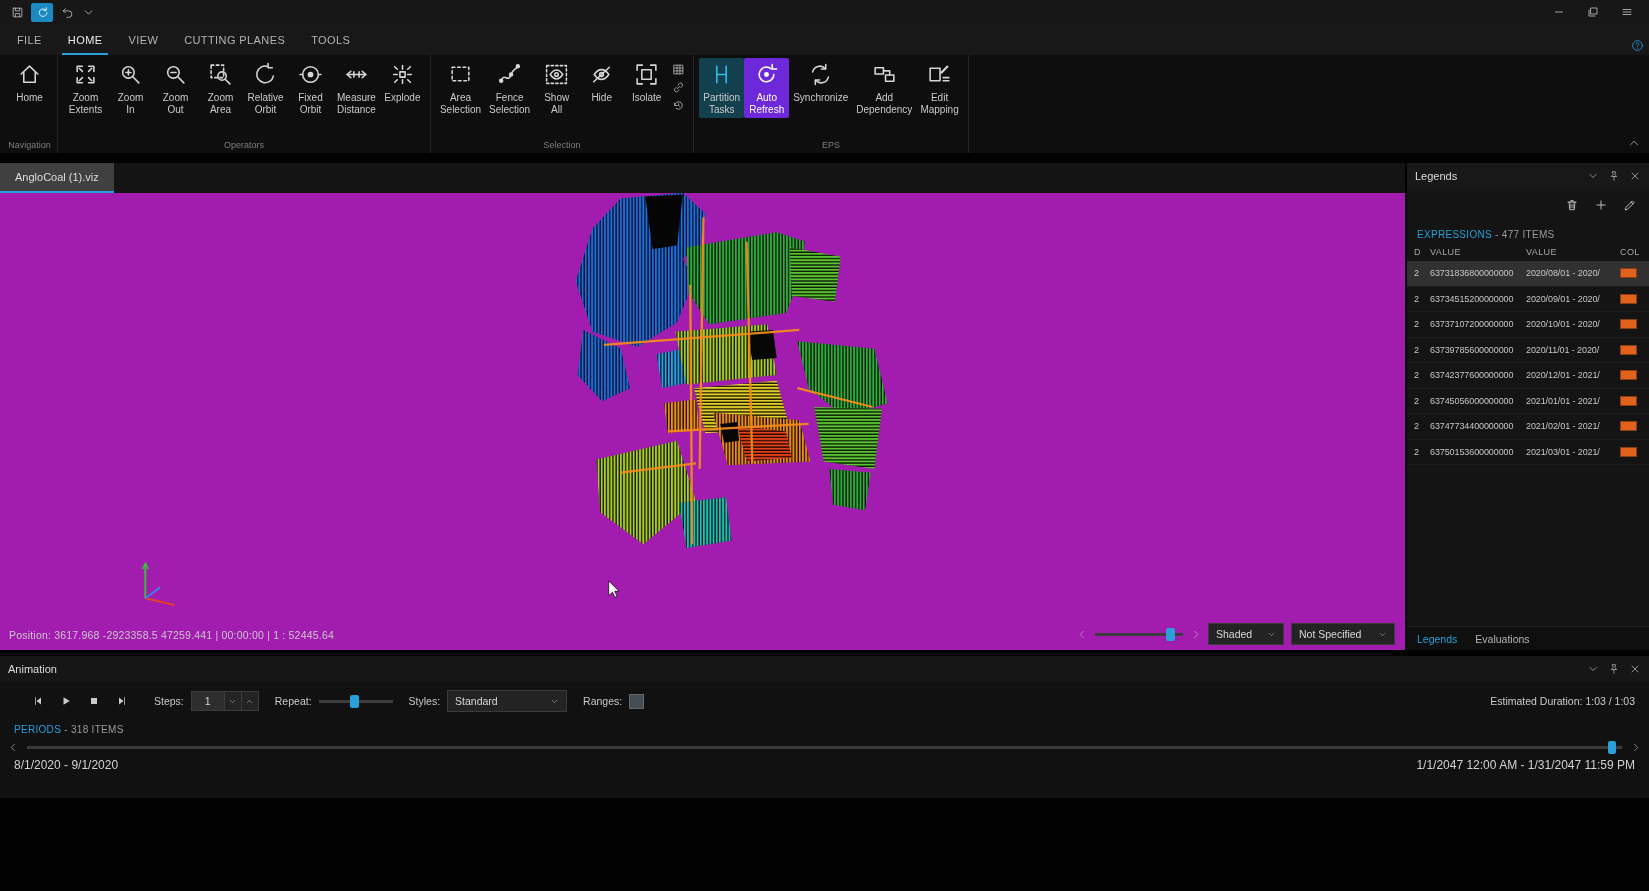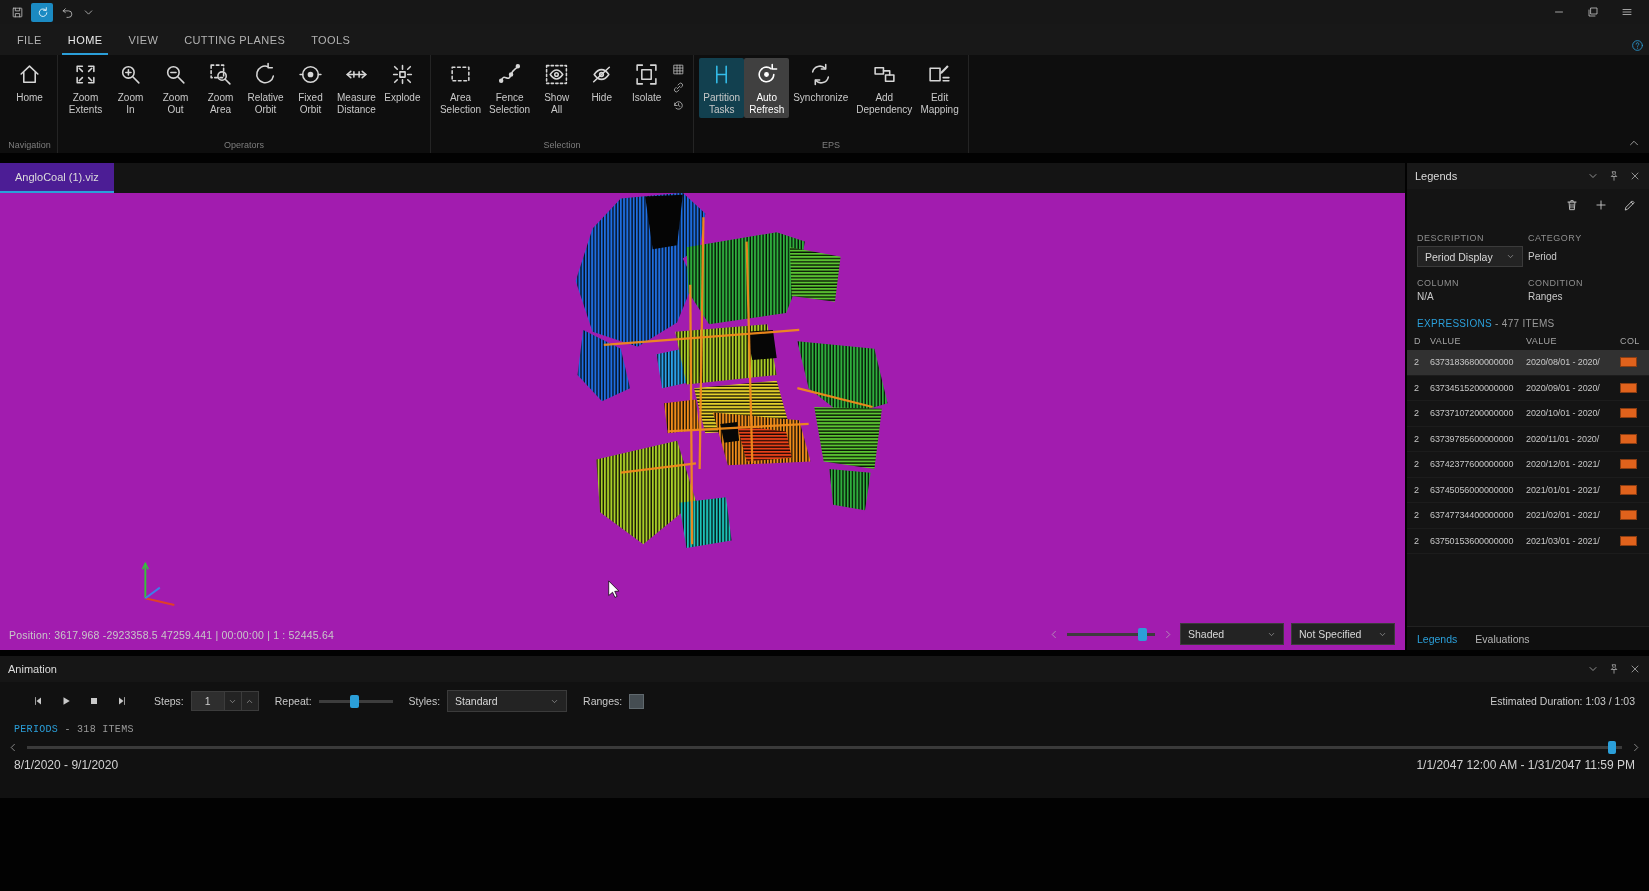--- a/index.html
+++ b/index.html
@@ -28,45 +28,45 @@
 
   
   .ribbon{position:absolute;top:55px;left:0;width:1649px;height:98px;background:#0e0e0e;display:flex;align-items:stretch;padding-left:2px;}
   .rgroup{display:flex;flex-direction:column;border-right:1px solid #242424;padding:3px 5px 0;}
   .rbtns{display:flex;flex:1;align-items:flex-start;}
   .rbtn{min-width:45px;padding:4px 4px 2px;display:flex;flex-direction:column;align-items:center;gap:5px;color:#c9c9c9;font-size:10px;border-radius:2px;cursor:default;}
   .ric{width:25px;height:25px;color:#d6d6d6;}
   .rlbl{text-align:center;line-height:1.2;}
   .rbtn.hl-teal{background:#12404f;}
   .rbtn.hl-teal .ric{color:#34bdea;}
-  .rbtn.hl-blue{background:#404040;color:#fff;}
+  .rbtn.hl-blue{background:#6d28d9;color:#fff;}
   .rbtn.hl-blue .ric{color:#fff;}
   .rgroup-label{font-size:9px;color:#7e7e7e;text-align:center;padding:1px 0 3px;}
   .rextras{display:flex;flex-direction:column;gap:5px;padding:5px 3px 0;}
   .xic{width:13px;height:13px;color:#b9b9b9;}
   .ribbon-collapse{position:absolute;right:8px;top:136px;width:14px;height:14px;color:#a8a8a8;}
 
   
   .docstrip{position:absolute;top:163px;left:0;width:1405px;height:30px;background:#141414;}
-  .doctab{display:inline-flex;align-items:center;height:100%;padding:0 15px;font-size:11px;color:#dcdcdc;background:#4c1d95;border-bottom:2px solid #2b9fd9;}
+  .doctab{display:inline-flex;align-items:center;height:100%;padding:0 15px;font-size:11px;color:#dcdcdc;background:#404040;border-bottom:2px solid #2b9fd9;}
 
   
   .viewport{position:absolute;top:193px;left:0;width:1405px;height:457px;background:#a21caf;overflow:hidden;}
   .viz{position:absolute;left:560px;top:-4px;width:362px;height:404px;}
   .axis{position:absolute;left:126px;bottom:44px;width:58px;height:58px;}
   .cursor{position:absolute;left:606px;top:386px;width:18px;height:20px;}
   .statusbar{position:absolute;left:9px;bottom:9px;font-size:10.5px;color:#c8c8c8;letter-spacing:.2px;}
   .vcontrols{position:absolute;right:10px;bottom:5px;display:flex;align-items:center;gap:7px;}
   .cic{width:11px;height:11px;color:#b9b9b9;}
   .vslider{position:relative;width:88px;height:16px;}
   .vslider .track{position:absolute;left:0;right:0;top:7px;height:3px;background:#3d3d3d;}
   .vslider .handle{position:absolute;top:2px;width:9px;height:13px;background:#2b9fd9;border-radius:2px;}
   .sel{height:22px;background:#232323;border:1px solid #3b3b3b;color:#d8d8d8;font-size:10.5px;display:flex;align-items:center;justify-content:space-between;padding:0 7px;gap:10px;}
   .sel .cic{width:9px;height:9px;}
-  .sel.w1{width:104px;}  .sel.w2{width:104px;}
+  .sel.w1{width:76px;}  .sel.w2{width:104px;}
 
   
   .lpanel{position:absolute;left:1407px;top:163px;width:242px;height:487px;background:#141414;display:flex;flex-direction:column;}
   .phead-bar{height:26px;display:flex;align-items:center;padding:0 8px;gap:9px;background:#181818;}
   .phead-bar .ptitle{font-size:11px;color:#dcdcdc;margin-right:auto;}
   .ph-ic{width:12px;height:12px;color:#b5b5b5;}
   .ltools{height:32px;display:flex;align-items:center;justify-content:flex-end;gap:15px;padding-right:12px;}
   .ltools .ph-ic{width:14px;height:14px;color:#cfcfcf;}
   .lfields{padding:4px 10px 8px;display:grid;grid-template-columns:1fr 1fr;row-gap:3px;}
   .flabel{font-size:9px;color:#8f8f8f;letter-spacing:.5px;margin-top:8px;}
@@ -95,21 +95,21 @@
   .clabel{font-size:10.5px;color:#c9c9c9;}
   .stepwrap{display:flex;align-items:stretch;}
   .stepbox{width:34px;height:20px;background:#2e2e2e;border:1px solid #3c3c3c;color:#cfcfcf;font-size:10.5px;display:flex;align-items:center;justify-content:center;}
   .spin{width:17px;height:20px;background:#232323;border:1px solid #3c3c3c;border-left:none;display:flex;align-items:center;justify-content:center;color:#bbb;}
   .spin .ico{width:9px;height:9px;}
   .sslider{position:relative;width:74px;height:16px;}
   .sslider .track{position:absolute;left:0;right:0;top:7px;height:3px;background:#3d3d3d;}
   .sslider .handle{position:absolute;top:2px;left:42%;width:9px;height:13px;background:#2b9fd9;border-radius:2px;}
   .chk{width:15px;height:15px;background:#454d52;border:1px solid #60696e;}
   .duration{margin-left:auto;font-size:10.5px;color:#cacaca;}
-  .periods-head{padding:4px 14px 0;font-size:10px;letter-spacing:.3px;font-family:Liberation Mono, monospace;}
+  .periods-head{padding:4px 14px 0;font-size:10px;letter-spacing:.3px;}
   .timeline{display:flex;align-items:center;margin:7px 8px 0;}
   .ttrack{flex:1;height:3px;background:#3a3a3a;position:relative;margin:0 8px;}
   .ttrack .handle{position:absolute;right:6px;top:-5px;width:8px;height:13px;background:#2b9fd9;border-radius:2px;}
   .tlabels{display:flex;justify-content:space-between;padding:5px 14px 0;font-size:12px;color:#d2d2d2;}
 </style>
 </head>
 <body>
 
 <div class="app">
 
@@ -577,39 +577,20 @@
             <path d="M12 5v14M5 12h14"></path>
           </svg>
         </span>
       <span class="icon ph-ic">
           <svg viewBox="0 0 24 24" fill="none" stroke="currentColor" stroke-width="1.5" stroke-linecap="round" stroke-linejoin="round">
             <path d="M4 20l1-4L16 5l3 3L8 19z"></path>
             <path d="M14 7l3 3"></path>
           </svg>
         </span>
     </div>
-    <div class="lfields">
-      <span class="flabel">DESCRIPTION</span>
-      <span class="flabel">CATEGORY</span>
-      <span class="fval">
-          <span class="sel lsel">
-            <span>Period Display</span>
-            <span class="icon cic">
-              <svg viewBox="0 0 24 24" fill="none" stroke="currentColor" stroke-width="1.5" stroke-linecap="round" stroke-linejoin="round">
-                <path d="M6 9l6 6 6-6"></path>
-              </svg>
-            </span>
-          </span>
-        </span>
-      <span class="fval">Period</span>
-      <span class="flabel">COLUMN</span>
-      <span class="flabel">CONDITION</span>
-      <span class="fval">N/A</span>
-      <span class="fval">Ranges</span>
-    </div>
     <div class="exphead">
       <span class="blue-t">EXPRESSIONS</span>
       <span class="gray-t">- 477 ITEMS</span>
     </div>
     <div class="etable">
       <div class="ehead">
         <span>D</span>
         <span>VALUE</span>
         <span>VALUE</span>
         <span>COL</span>

